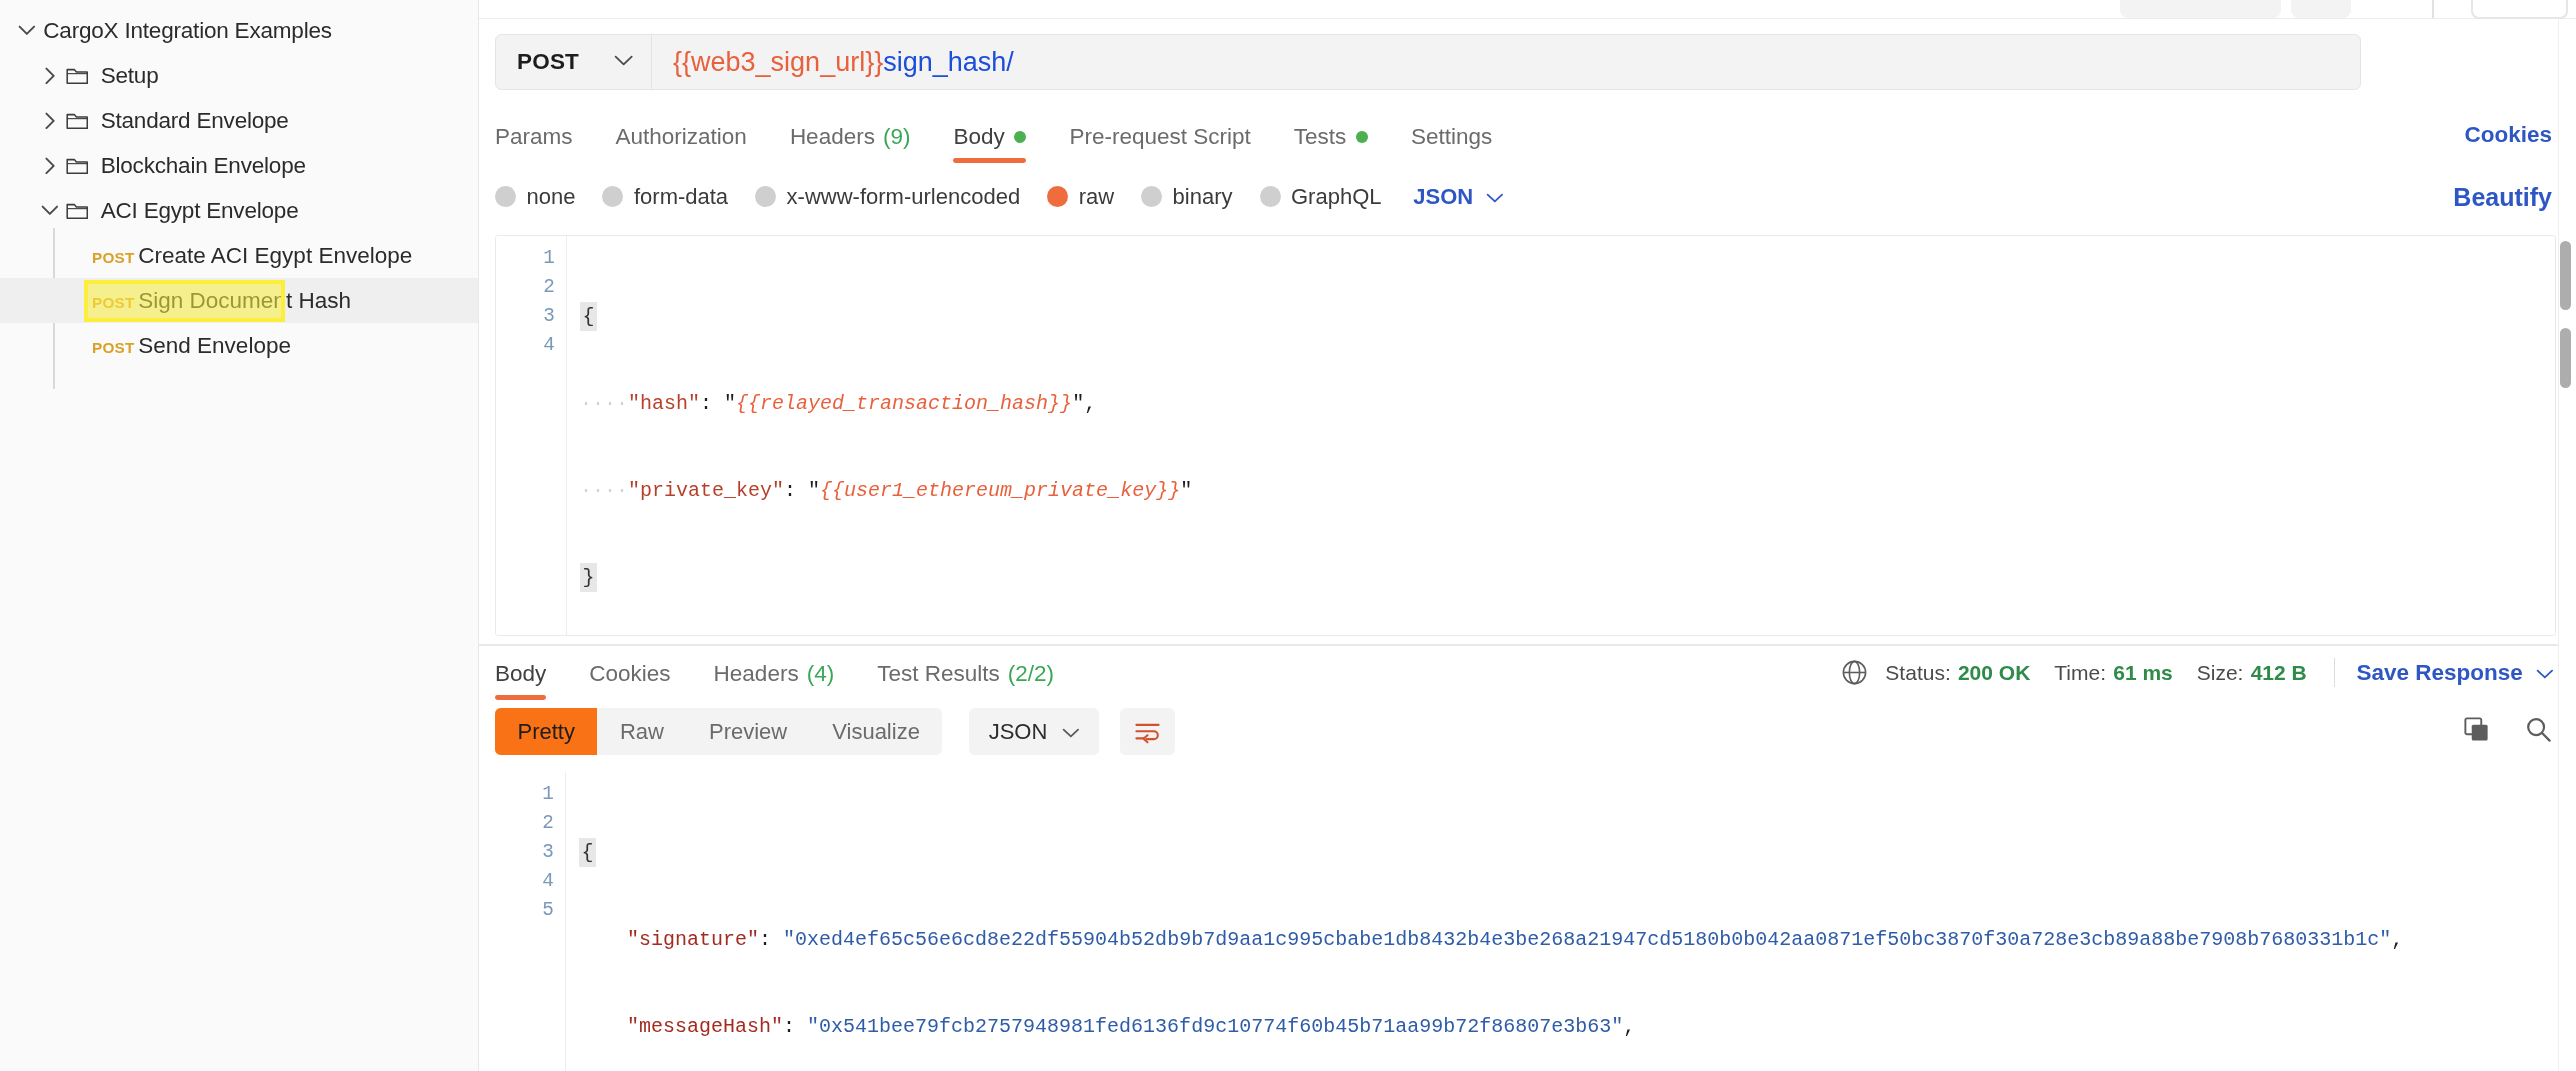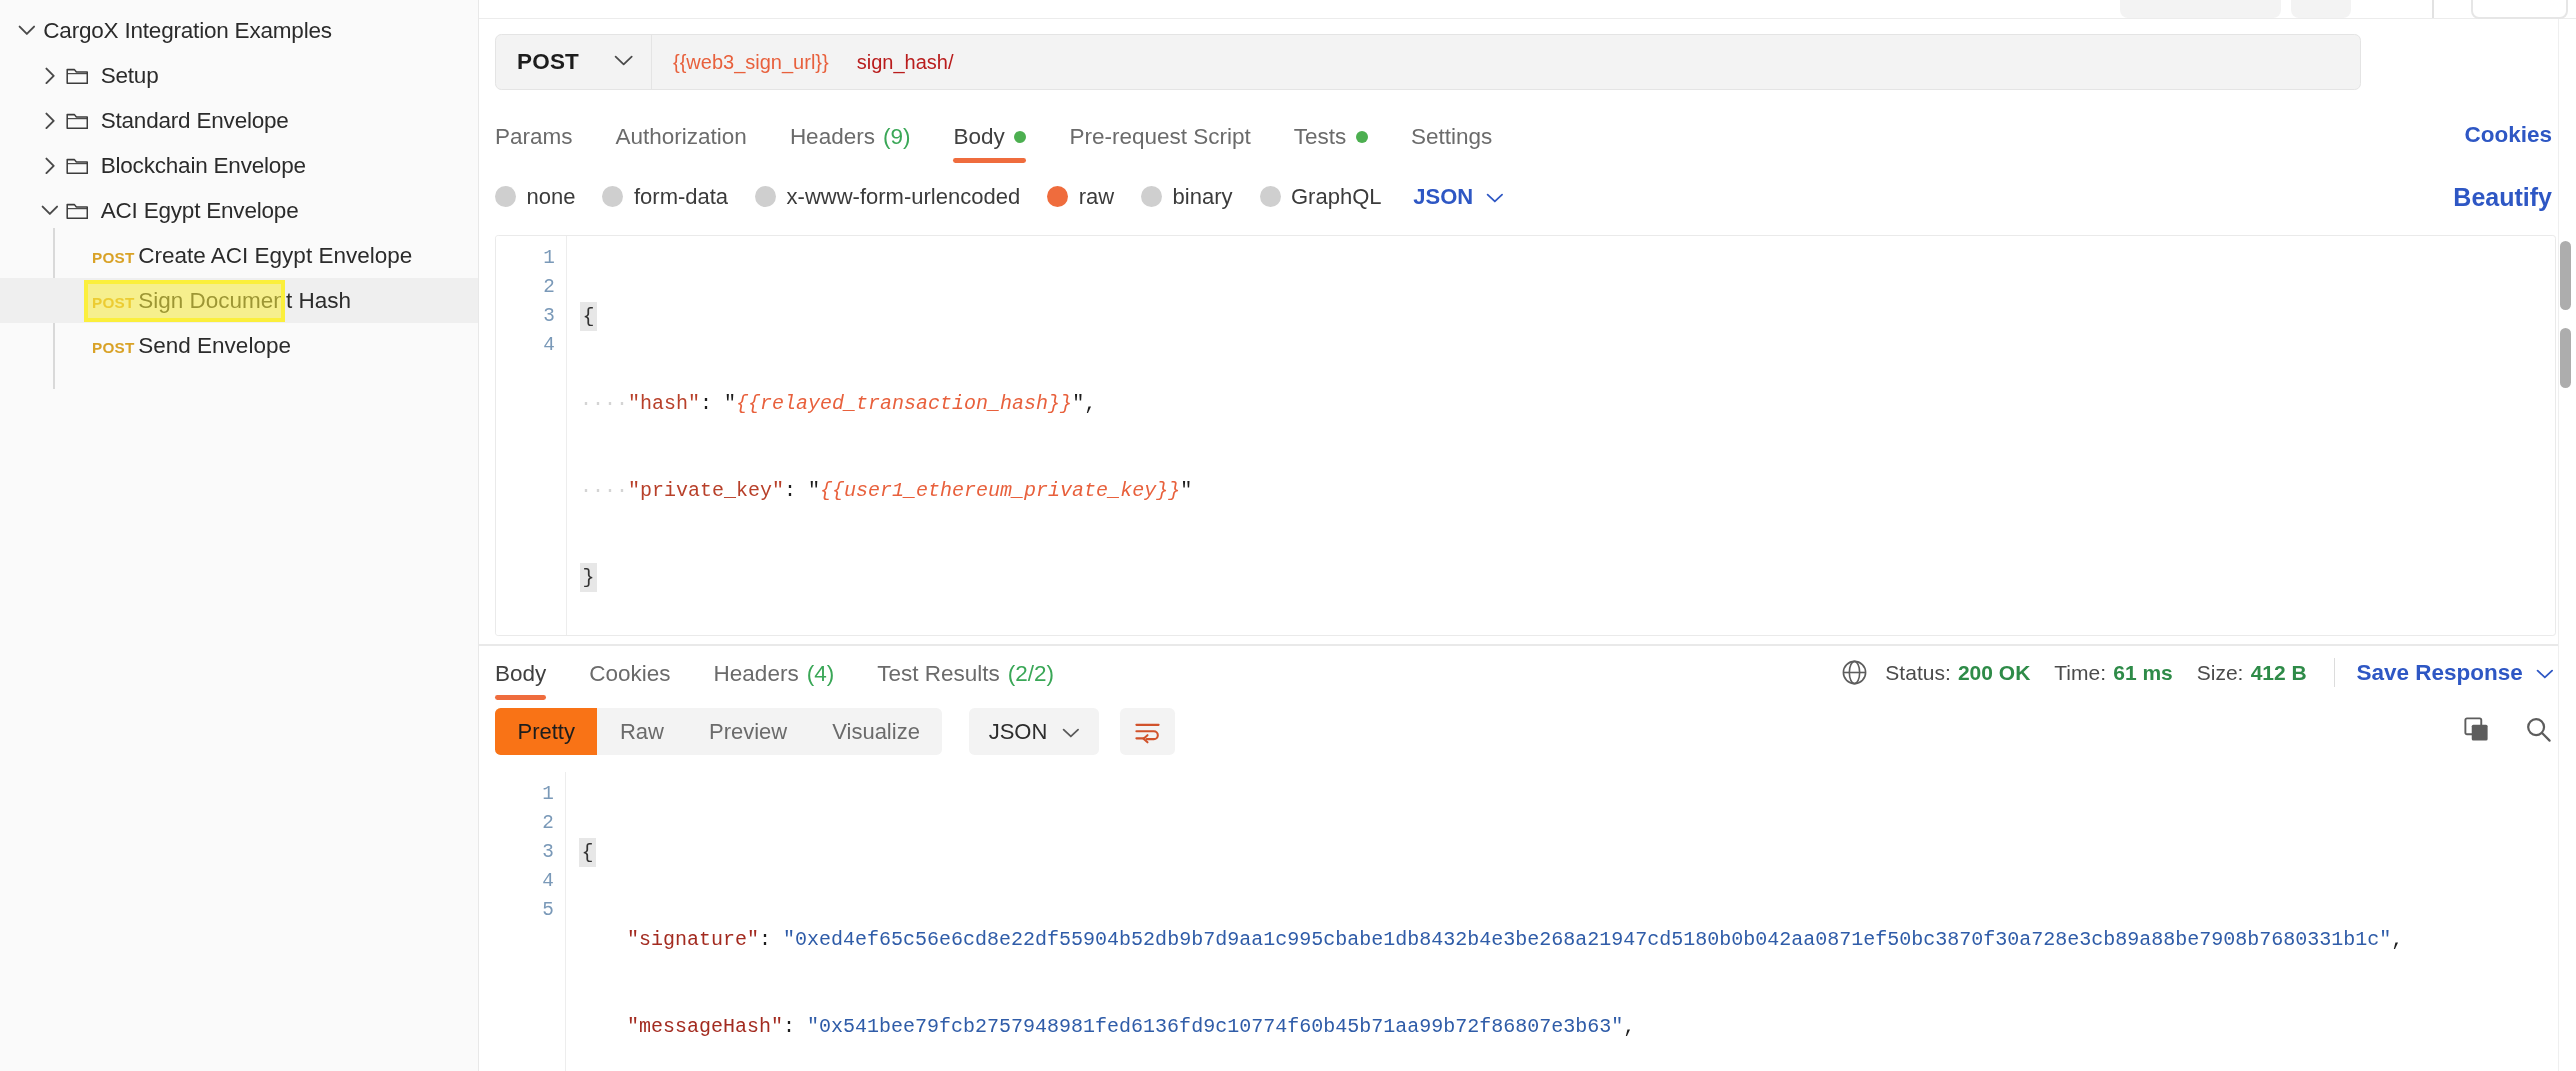--- a/index.html
+++ b/index.html
@@ -110,27 +110,27 @@
     width: 156px; flex: 0 0 156px;
     display: flex; align-items: center; justify-content: space-between;
     padding: 0 17.7px 0 21px;
     border-right: 1.6px solid #e4e4e4;
     cursor: pointer;
   }
   #method-text { font-size: 22.5px; font-weight: 700; color: #1d1d1d; letter-spacing: 0.2px; }
   #url-input-wrap {
     flex: 1 1 auto; display: flex; align-items: center;
     padding-left: 21px;
-    font-size: 20px;
+    font-size: 27px;
     white-space: nowrap;
     overflow: hidden;
     cursor: text;
   }
   .var-orange { color: #e8603c; }
-  .url-rest { color: #b91c1c; margin-left: 28px; }
+  .url-rest { color: #1d4ed8; }
 
   
   #req-tabs {
     position: absolute; left: 16px; top: 113px;
     display: flex; align-items: flex-end;
     height: 50px;
   }
   .tab {
     position: relative;
     display: flex; align-items: center;

